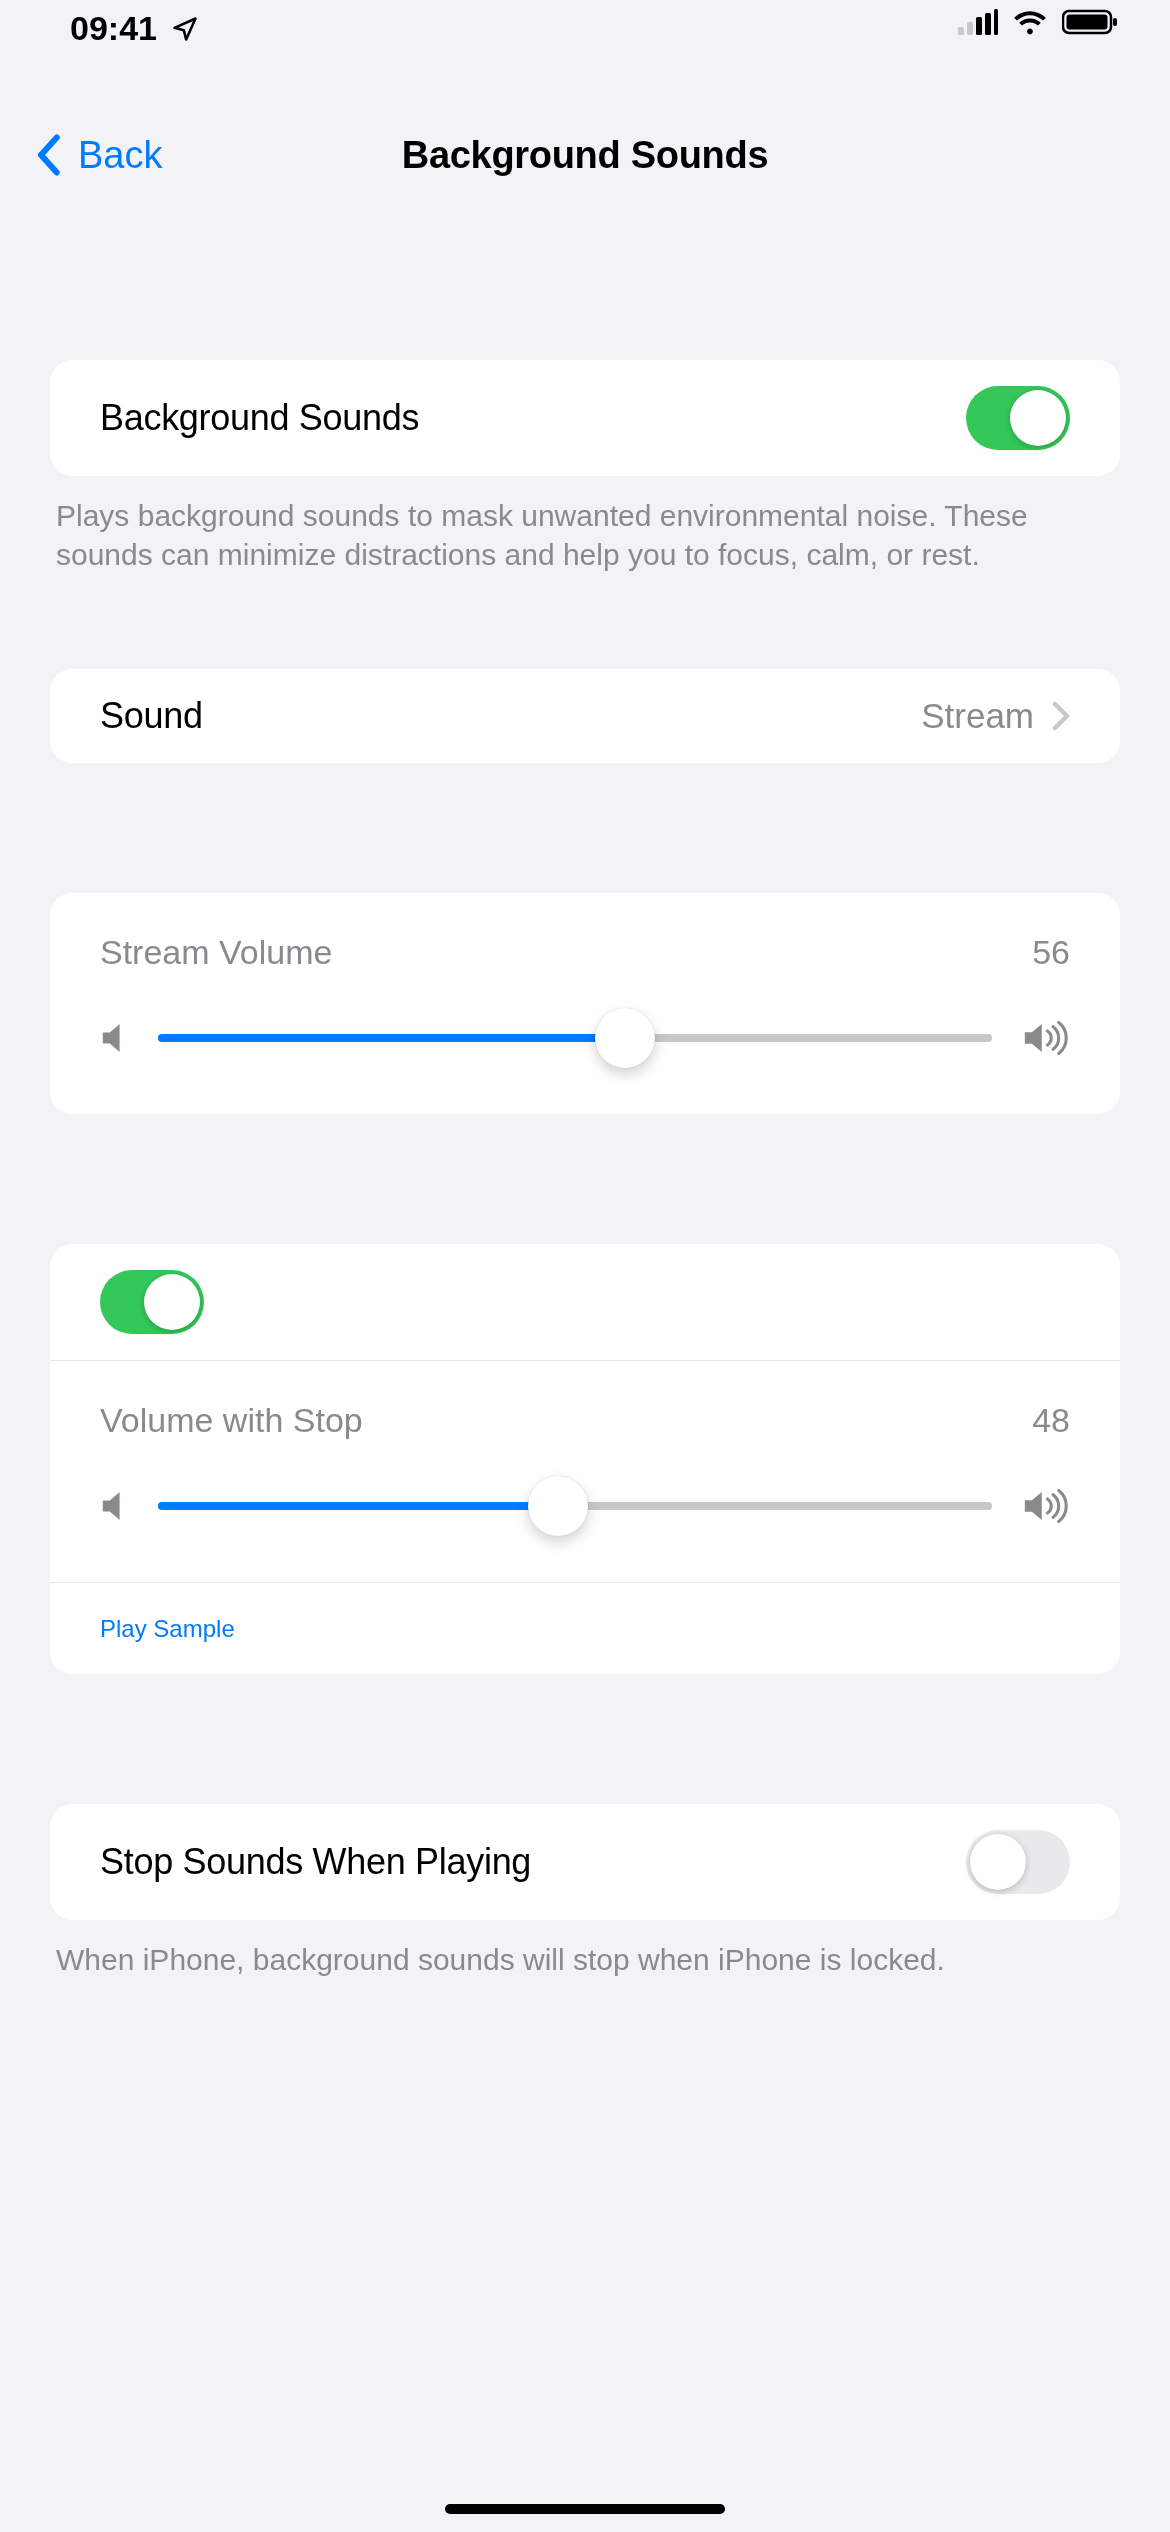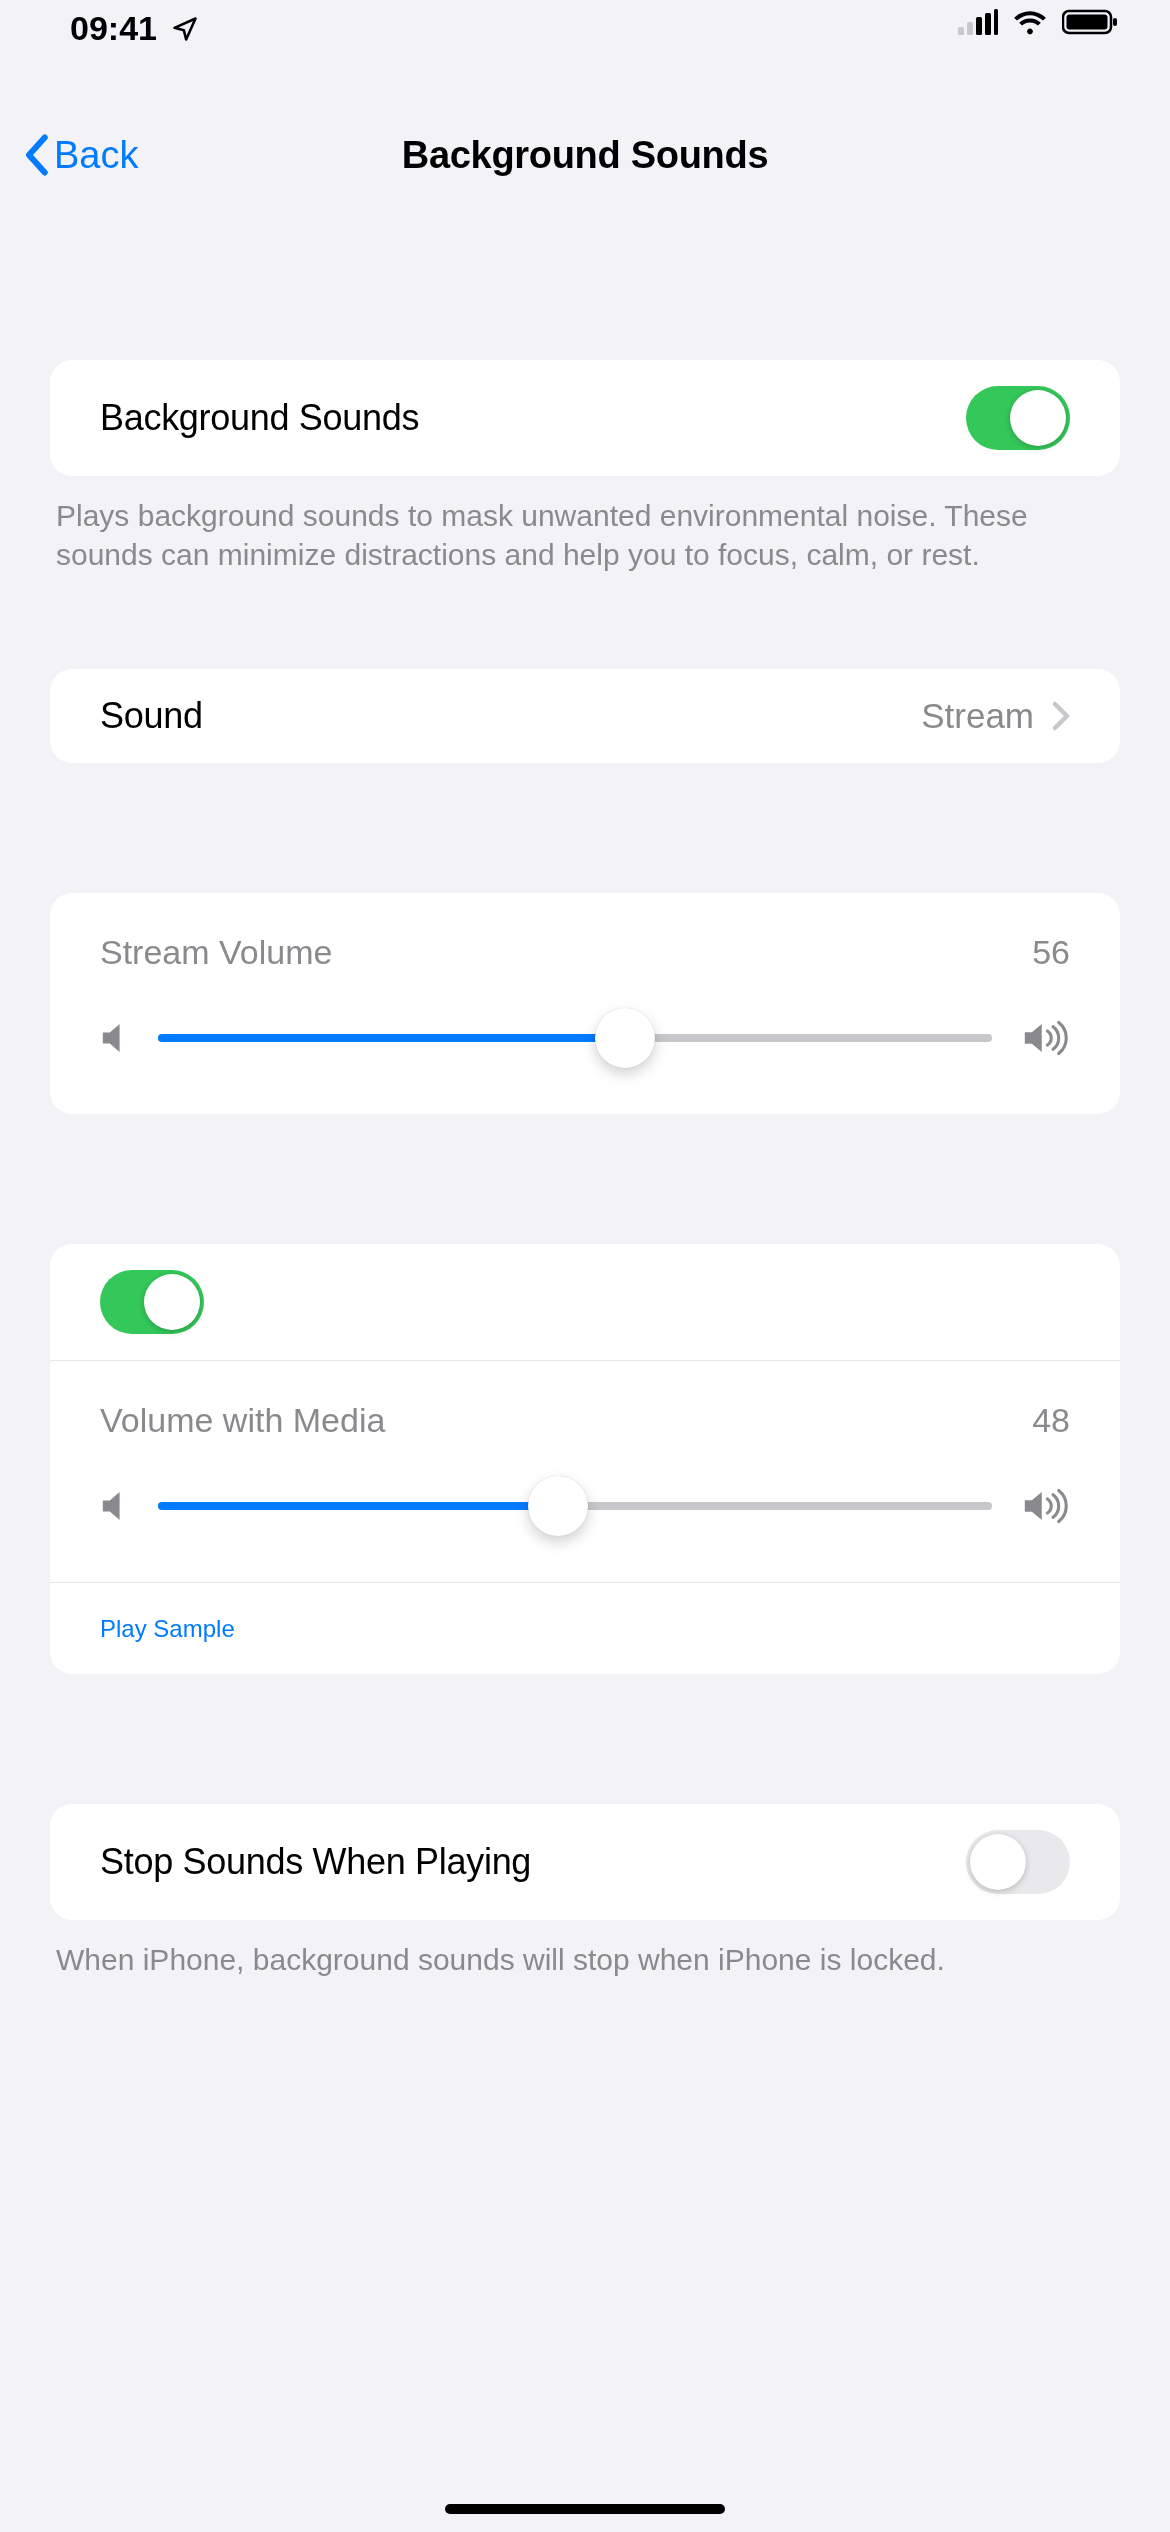--- a/index.html
+++ b/index.html
@@ -28,26 +28,26 @@
   
   .nav-header {
     position: relative;
     height: 110px;
     display: flex;
     align-items: center;
     justify-content: center;
   }
   .nav-back {
     position: absolute;
-    left: 22px;
+    left: 34px;
     display: flex;
     align-items: center;
     color: #007aff;
     font-size: 38px;
-    gap: 4px;
+    gap: 16px;
   }
   .nav-title {
     font-size: 38px;
     font-weight: 600;
     color: #000;
     letter-spacing: -0.3px;
   }
 
   
   .group {
@@ -291,21 +291,21 @@
 
 <div class="group">
   <div class="row">
     <div class="toggle on">
       <div class="knob"></div>
     </div>
   </div>
 
   <div class="slider-block with-top-border">
     <div class="slider-header">
-      <span>Volume with Media</span>
+      <span>Volume with Stop</span>
       <span>48</span>
     </div>
     <div class="slider-row">
       <span class="icon-muted">
         <svg width="28" height="34" viewBox="0 0 20 24" fill="#8a8a8e">
           <path d="M2 8h5l7-6v20l-7-6H2z"></path>
         </svg>
       </span>
       <div class="slider-track-wrap">
         <div class="slider-track">

